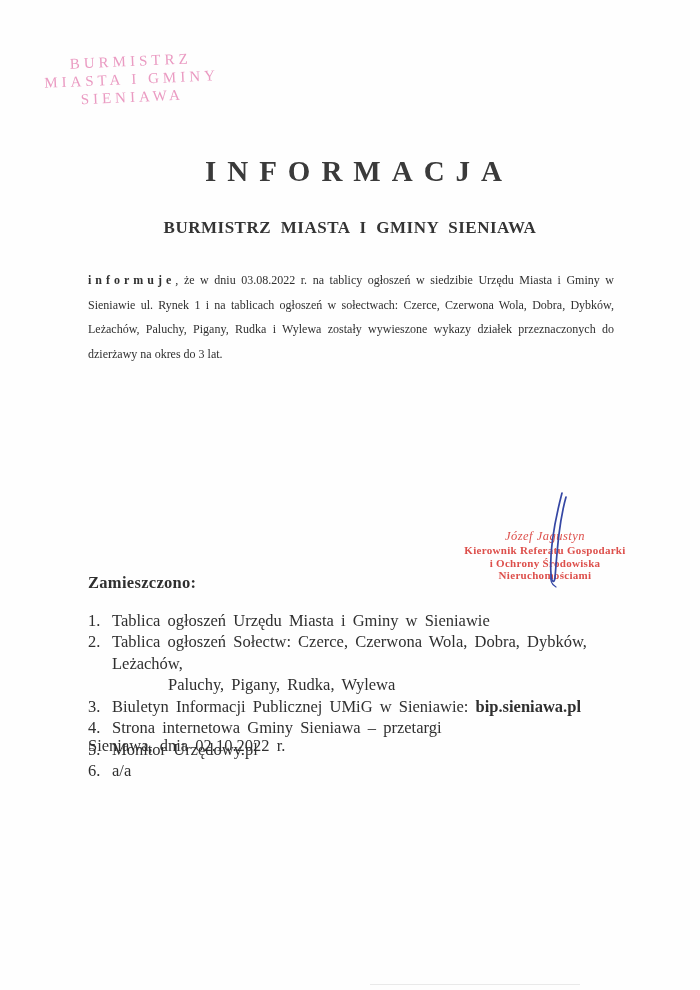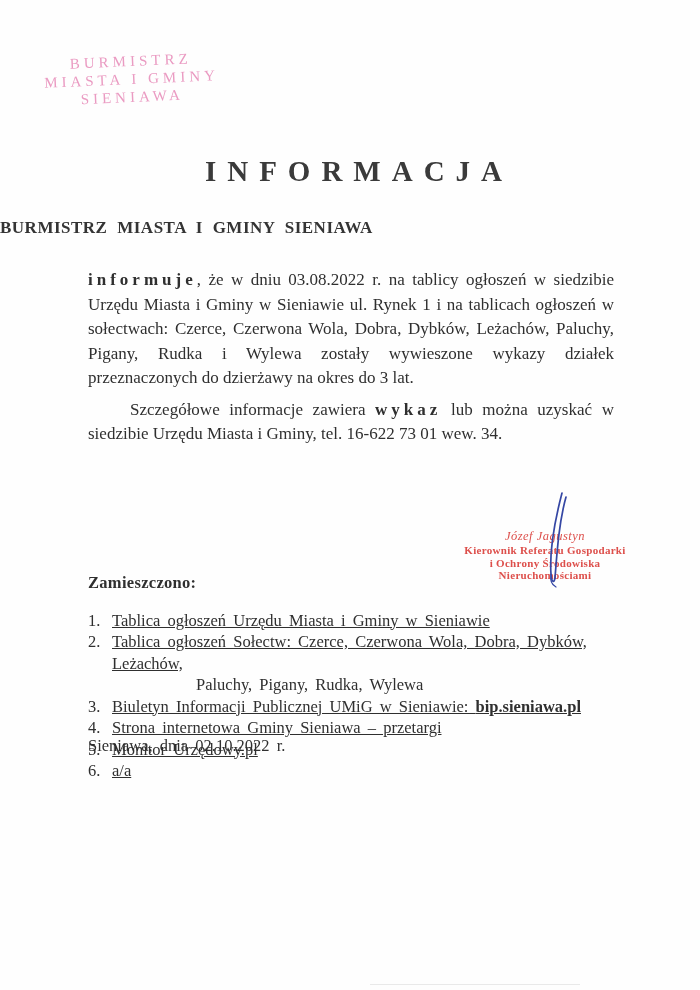--- a/index.html
+++ b/index.html
@@ -27,30 +27,31 @@
     position:absolute;left:0;top:146px;width:100%;
     margin:9px;
     text-align:center;
     font-size:29px;
     font-weight:bold;
     letter-spacing:11px;
     color:#3a3a3a;
   }
   .subtitle{
     position:absolute;left:0;top:218px;width:100%;
+    text-align:center;
     font-size:17px;
     font-weight:bold;
     letter-spacing:.5px;
     word-spacing:5px;
     color:#343434;
   }
   
   .content{
     position:absolute;left:88px;top:268px;width:526px;
-    font-size:17px;
+    font-size:12px;
     line-height:24.5px;
     text-align:justify;
   }
   .content p{margin:0;}
   .spaced-bold{font-weight:bold;letter-spacing:4px;}
   .para-2{margin-top:7px !important;text-indent:42px;}
   
   .sig-block{
     position:absolute;left:420px;top:504px;width:250px;
     text-align:center;
@@ -67,22 +68,22 @@
   .dist{
     position:absolute;left:88px;top:572px;width:545px;
     font-size:16.5px;
     line-height:21.5px;
     word-spacing:3px;
   }
   .dist-head{font-weight:bold;font-size:16.5px;letter-spacing:.3px;}
   .dist-list{margin-top:16px;}
   .dist-item{display:flex;}
   .dist-item .num{width:24px;flex:0 0 24px;}
-  .dist-item .itm-text{flex:1;text-decoration:underline;}
-  .cont-line{margin-left:108px;}
+  .dist-item .itm-text{flex:1;}
+  .cont-line{margin-left:80px;}
   .bold{font-weight:bold;}
   .footer-date{
     position:absolute;left:88px;top:736px;
     font-size:16.5px;
     word-spacing:3px;
   }
   
   .scan-artifact{
     position:absolute;left:370px;top:984px;width:210px;height:1px;
     background:#e9e9e9;
@@ -97,21 +98,20 @@
     <div>BURMISTRZ</div>
     <div>MIASTA I GMINY</div>
     <div>SIENIAWA</div>
   </div>
 
   <h1 class="title">INFORMACJA</h1>
   <div class="subtitle">BURMISTRZ MIASTA I GMINY SIENIAWA</div>
 
   <div class="content">
     <p><span class="spaced-bold">informuje</span><span>, że w dniu 03.08.2022 r. na tablicy ogłoszeń w siedzibie Urzędu Miasta i Gminy w Sieniawie ul. Rynek 1 i na tablicach ogłoszeń w sołectwach: Czerce, Czerwona Wola, Dobra, Dybków, Leżachów, Paluchy, Pigany, Rudka i Wylewa zostały wywieszone wykazy działek przeznaczonych do dzierżawy na okres do 3 lat.</span></p>
-    <p class="para-2"><span>Szczegółowe informacje zawiera </span><span class="spaced-bold">wykaz</span><span> lub można uzyskać w siedzibie Urzędu Miasta i Gminy, tel. 16-622 73 01 wew. 34.</span></p>
   </div>
 
   <div class="sig-block">
     <div class="sig-name">Józef Jagustyn</div>
     <div class="sig-role">Kierownik Referatu Gospodarki</div>
     <div class="sig-role">i Ochrony Środowiska</div>
     <div class="sig-role">Nieruchomościami</div>
   </div>
 
   <svg class="pen-signature" viewBox="0 0 34 104" xmlns="http://www.w3.org/2000/svg">

